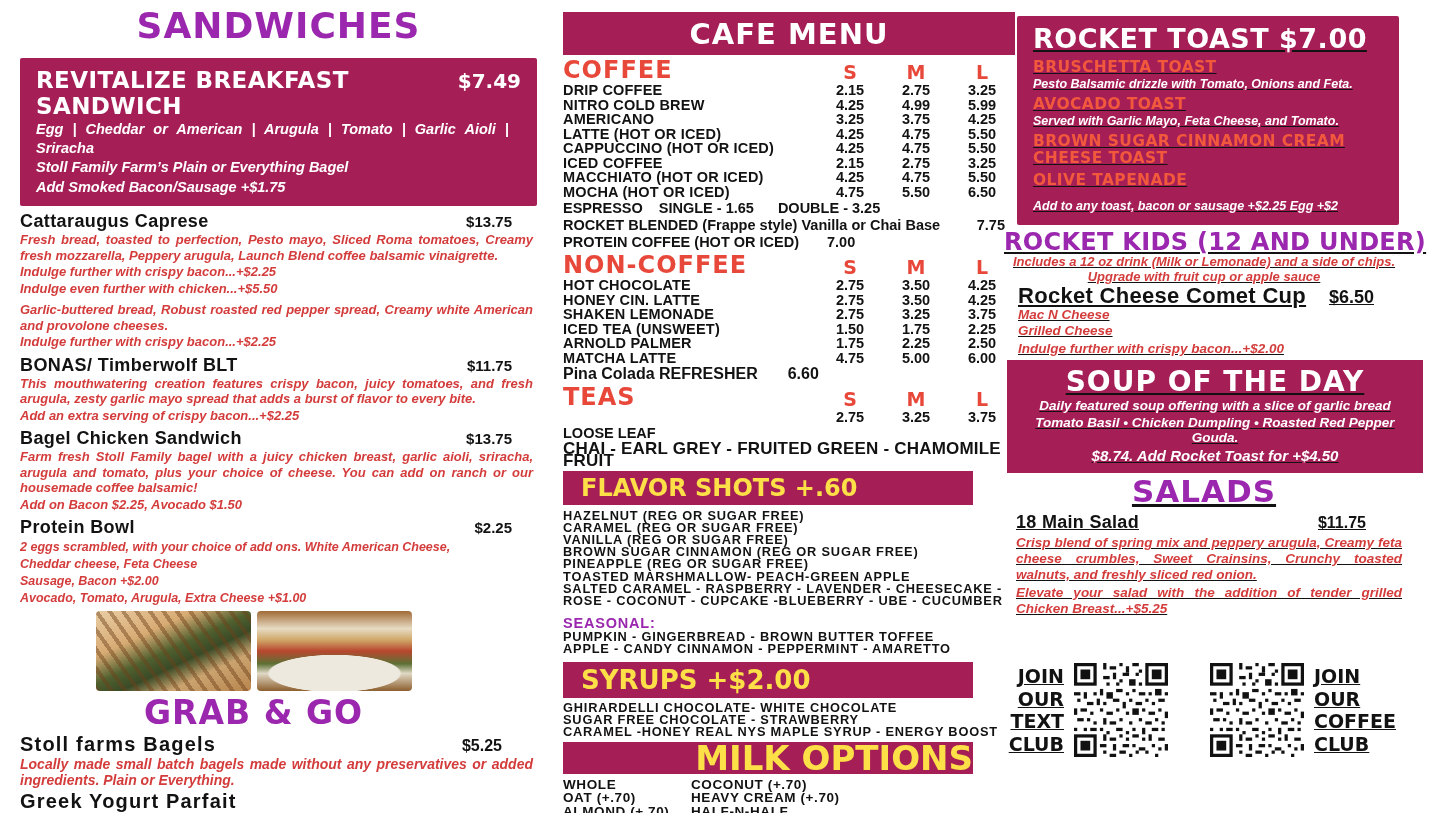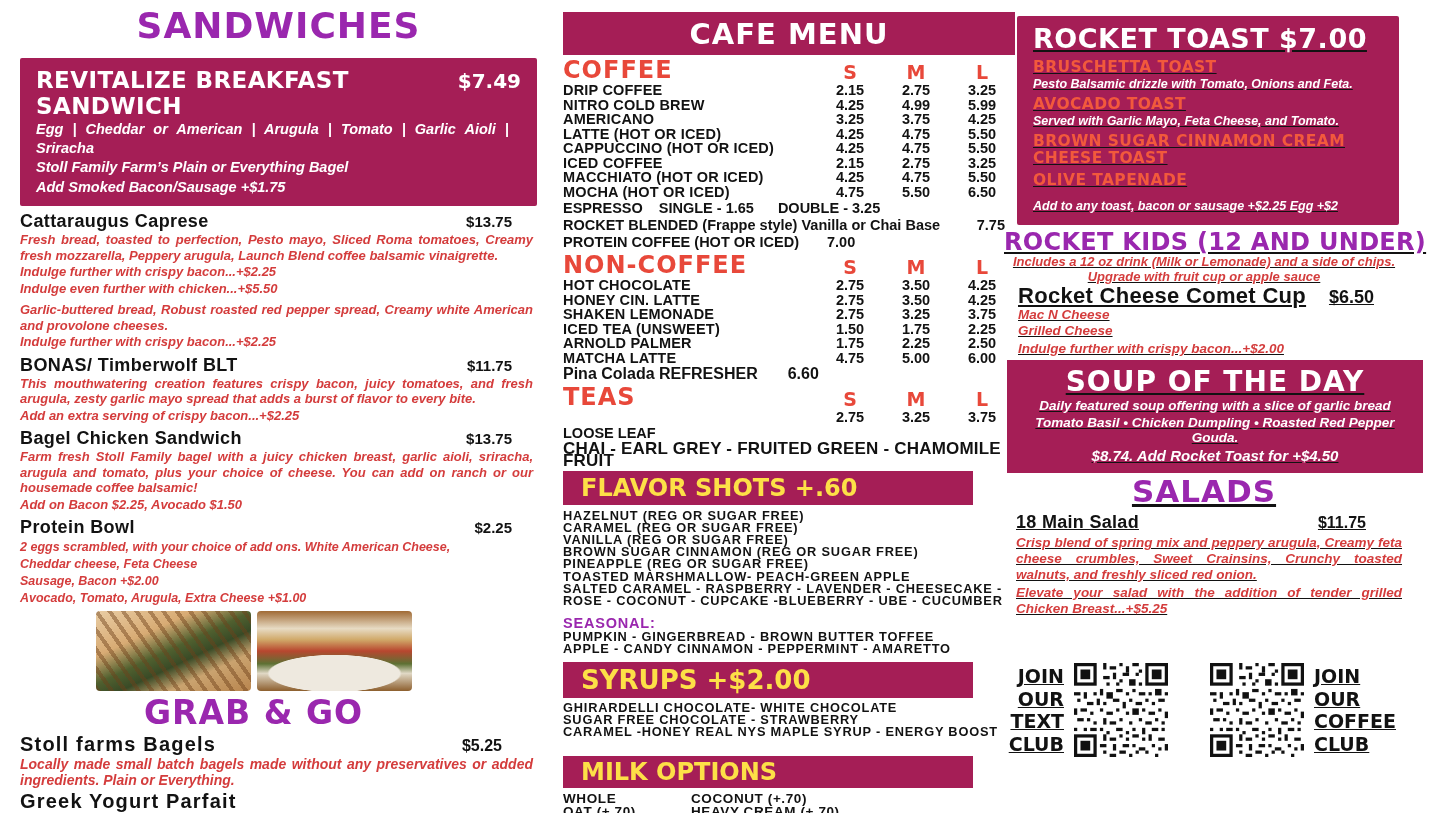--- a/index.html
+++ b/index.html
@@ -56,21 +56,21 @@
   .pt-p{font-size:14.5px;line-height:14.5px;font-weight:bold;text-align:center;}
   .inline-line{font-size:14.5px;line-height:16px;font-weight:bold;margin-top:1px;display:flex;align-items:baseline;}
   .gap16{margin-right:16px;} .gap24{margin-right:24px;} .gap28{margin-left:28px;} .gap30{margin-left:30px;}
   .push-right{margin-left:auto;margin-right:10px;}
   .tea-sub{font-size:14.5px;font-weight:bold;line-height:15px;margin-top:1px;}
   .tea-var{font-size:17px;font-weight:bold;letter-spacing:.2px;line-height:12px;margin-top:2px;}
   .sub-banner{width:410px;box-sizing:border-box;color:#fde047;display:flex;align-items:center;
               font-family:"DejaVu Sans",sans-serif;font-weight:bold;padding-left:18px;}
   .flavor-banner{height:34px;font-size:24px;margin-top:4px;}
   .syrup-banner{height:36px;font-size:26px;margin-top:6px;}
-  .milk-banner{height:32px;font-size:24px;margin-top:18px;}
+  .milk-banner{height:32px;font-size:34px;margin-top:4px;justify-content:flex-end;}
   .caps-line{font-size:12.8px;line-height:12.2px;font-weight:bold;letter-spacing:.8px;}
   .flavor-list{margin-top:5px;} .seasonal-label{font-size:14.5px;line-height:15px;font-weight:bold;letter-spacing:.8px;margin-top:9px;}
   .group-mt{margin-top:4px;}
   .milk-row{display:grid;grid-template-columns:128px 1fr;font-size:13.5px;line-height:13.2px;font-weight:bold;letter-spacing:.6px;}
 
   
   .toast-box{margin:16px 0 0 13px;width:382px;box-sizing:border-box;background:#A51E56;color:#fff;
              padding:8px 16px 12px;border-radius:2px;}
   .toast-title{font-family:"DejaVu Sans",sans-serif;font-weight:bold;font-size:27px;line-height:30px;letter-spacing:.5px;}
   .toast-name{color:#F2593C;font-family:"DejaVu Sans",sans-serif;font-weight:bold;font-size:15.5px;line-height:17px;letter-spacing:.4px;margin-top:5px;}

